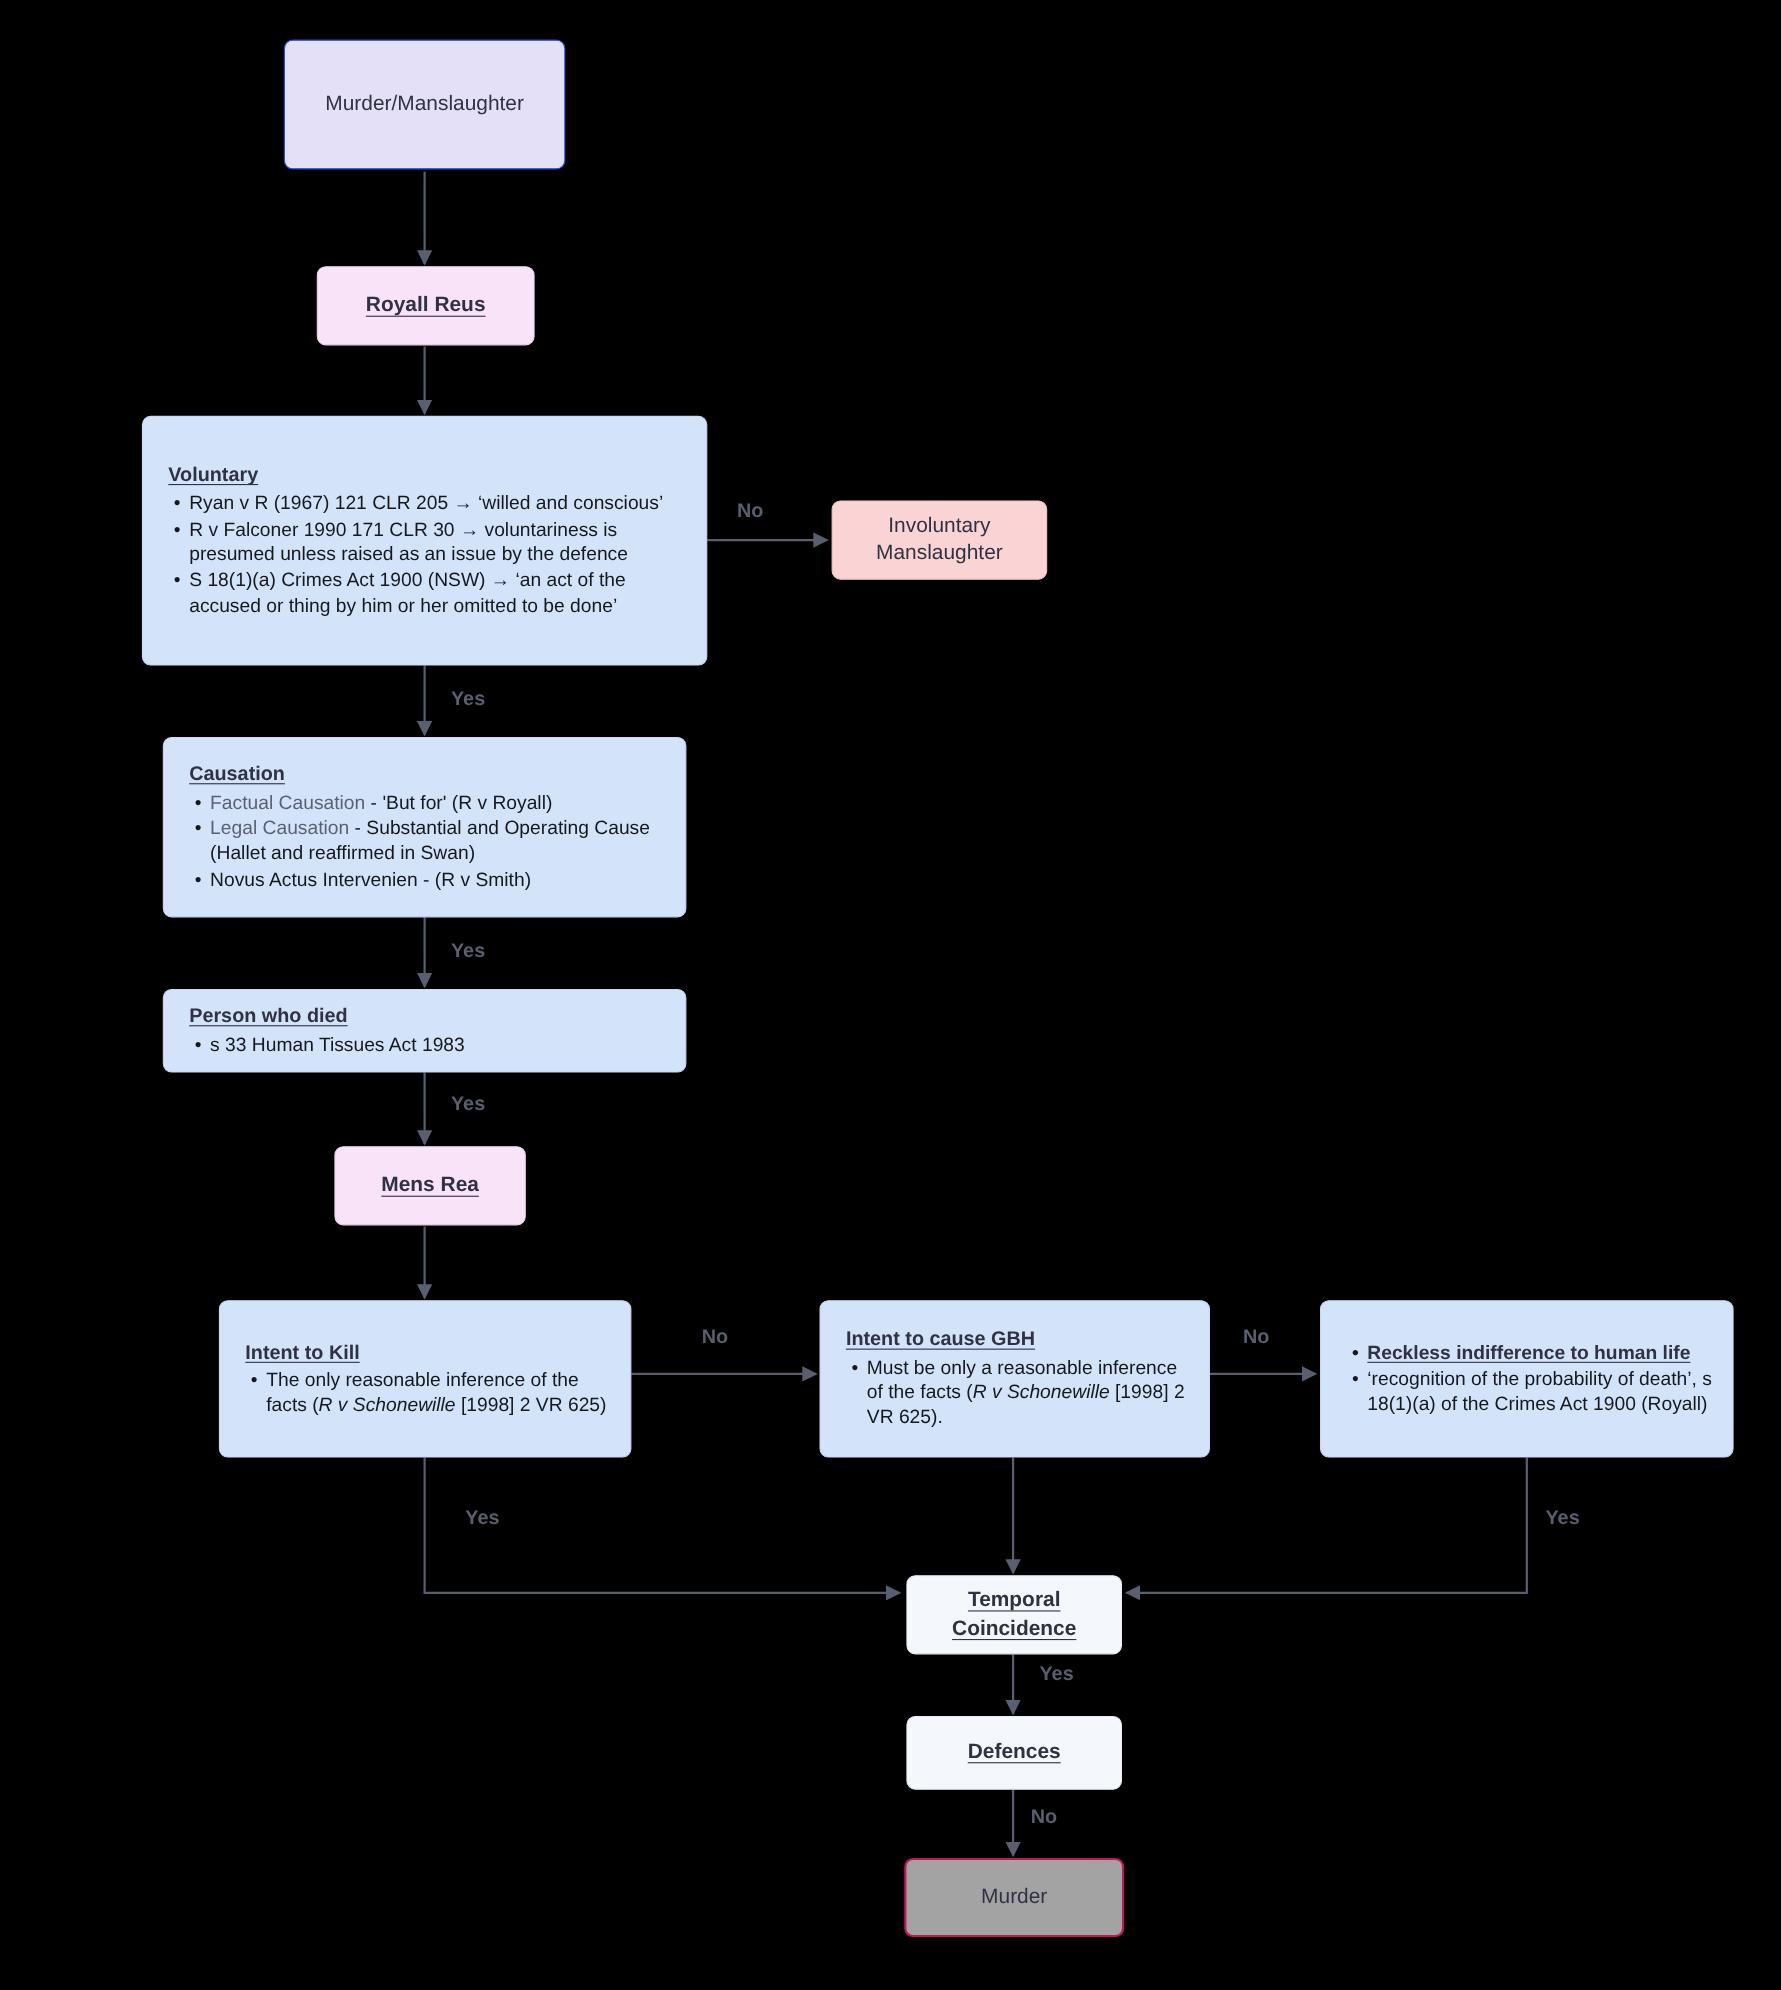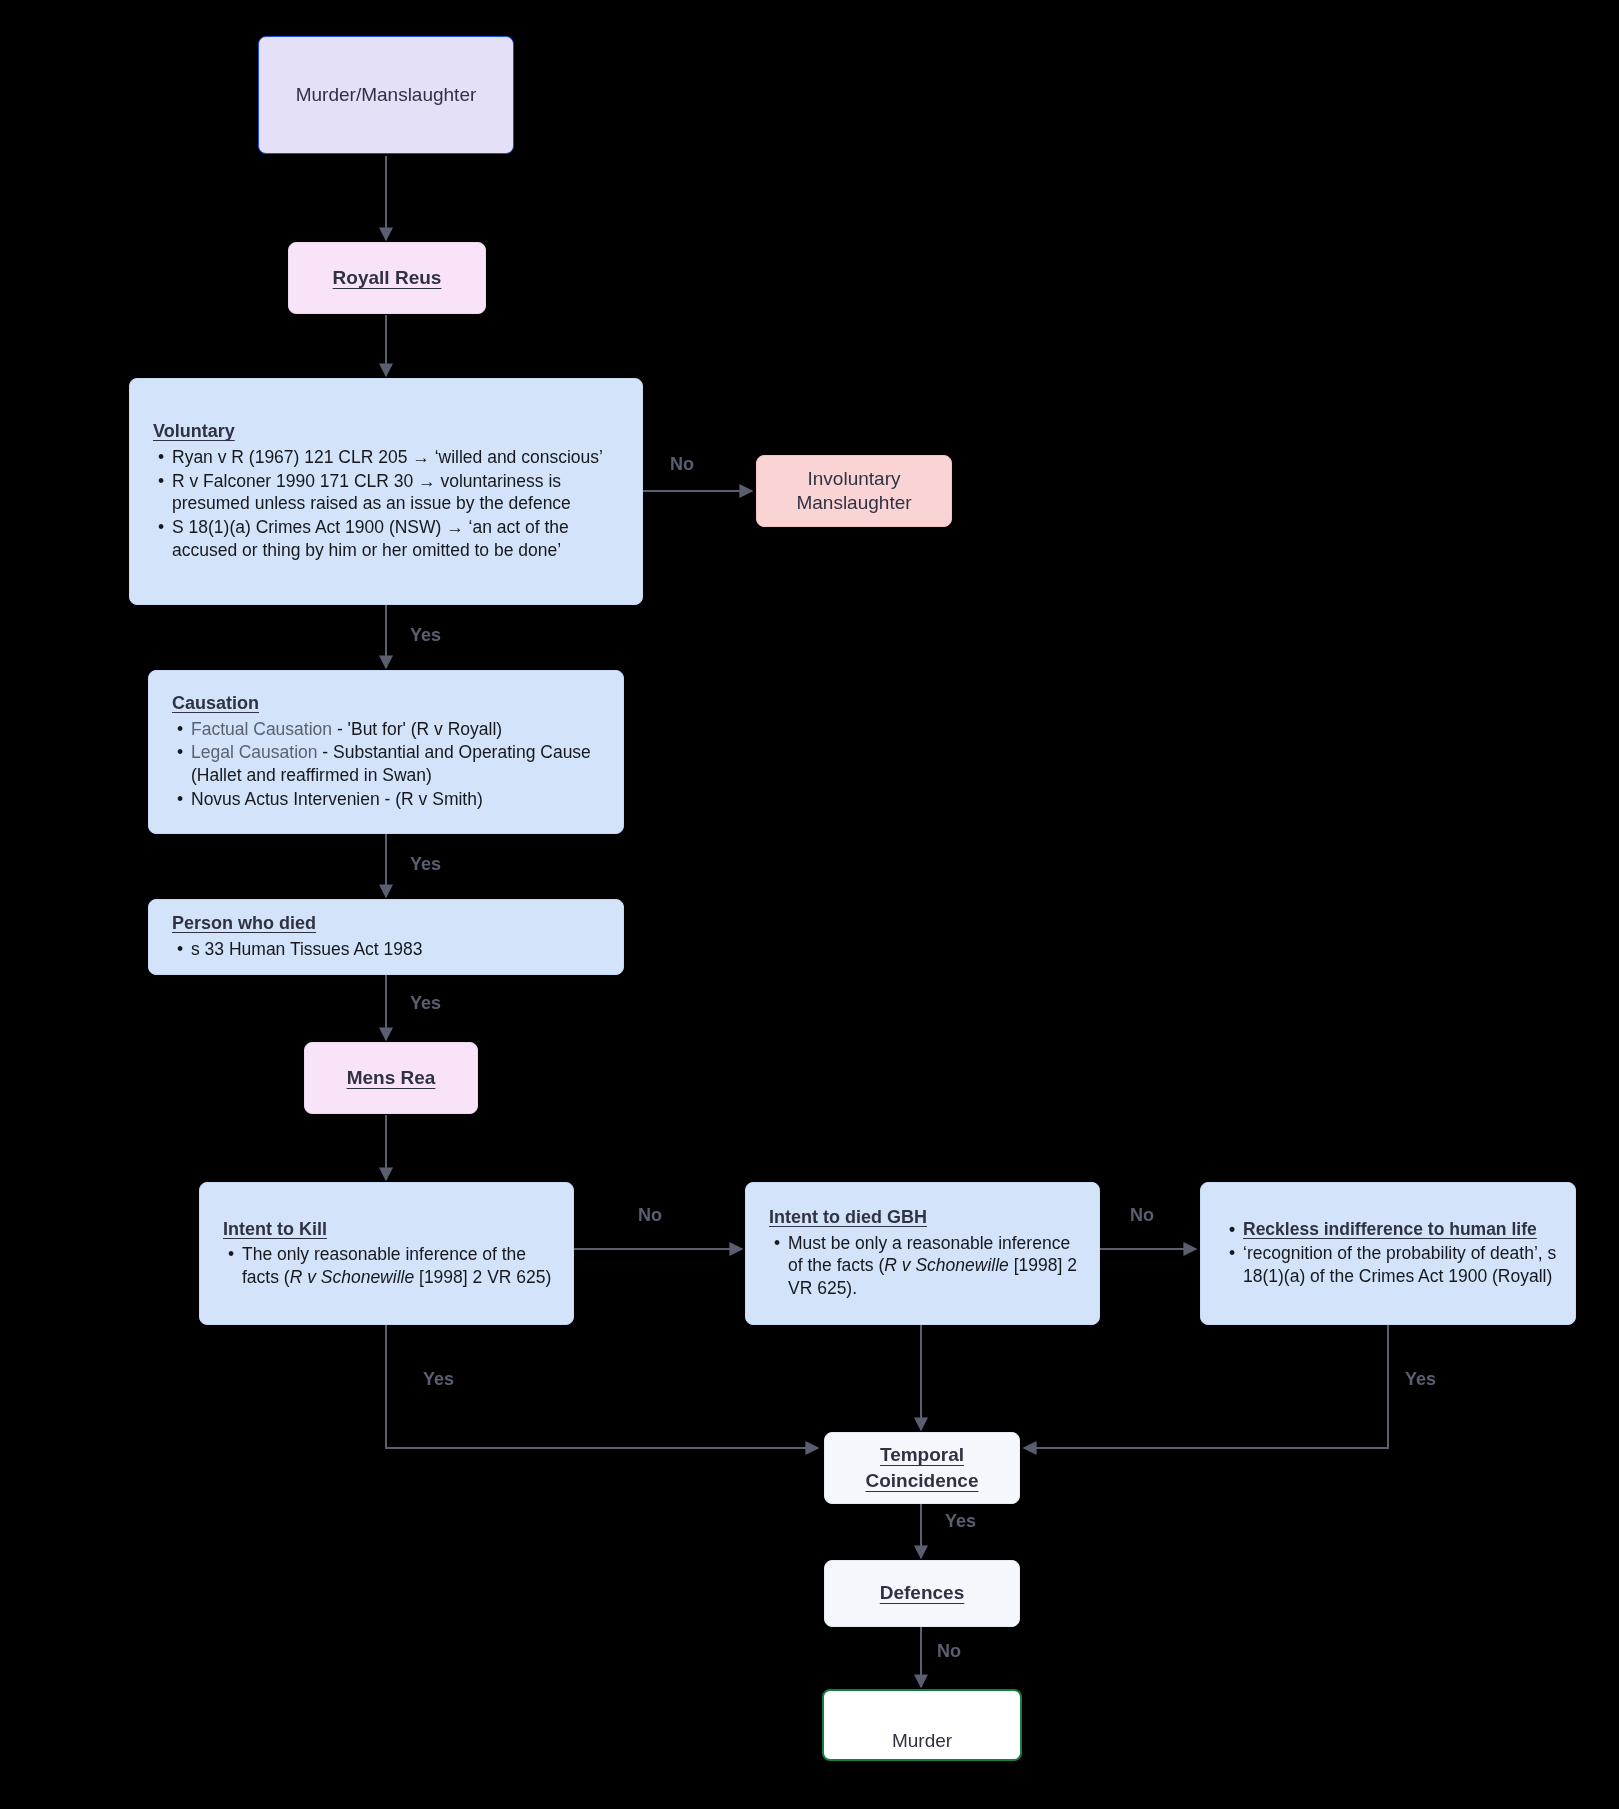--- a/index.html
+++ b/index.html
@@ -45,23 +45,22 @@
   }
   .n-white {
     background: #F4F7FC;
     border: 1px solid #e6ecf5;
   }
   .n-red {
     background: #FAD4D4;
     border: 1px solid #f2c3c3;
   }
   .n-redstrong {
-    background: #ffffff;
-    border: 2px solid #15803d;
-    justify-content: flex-end;
+    background: #a3a3a3;
+    border: 2px solid #be185d;
   }
   
   .center-label {
     text-align: center;
     color: #303243;
     font-size: 19px;
     line-height: 1.28;
     padding: 6px 14px;
   }
   .center-label.bold {
@@ -214,21 +213,21 @@
     <div class="body-block" style="align-self:flex-start;">
       <div class="hdr">Intent to Kill</div>
       <ul class="bullets">
         <li><span>The only reasonable inference of the facts (</span><span class="ital">R v Schonewille</span><span> [1998] 2 VR 625)</span></li>
       </ul>
     </div>
   </div>
 
   <div class="node n-blue" style="left:745px; top:1182px; width:355px; height:143px;">
     <div class="body-block" style="align-self:flex-start;">
-      <div class="hdr">Intent to died GBH</div>
+      <div class="hdr">Intent to cause GBH</div>
       <ul class="bullets">
         <li><span>Must be only a reasonable inference of the facts (</span><span class="ital">R v Schonewille</span><span> [1998] 2 VR 625).</span></li>
       </ul>
     </div>
   </div>
 
   <div class="node n-blue" style="left:1200px; top:1182px; width:376px; height:143px;">
     <div class="body-block" style="align-self:flex-start;">
       <ul class="bullets">
         <li class="hdr-li"><span class="ul-txt">Reckless indifference to human life</span></li>

